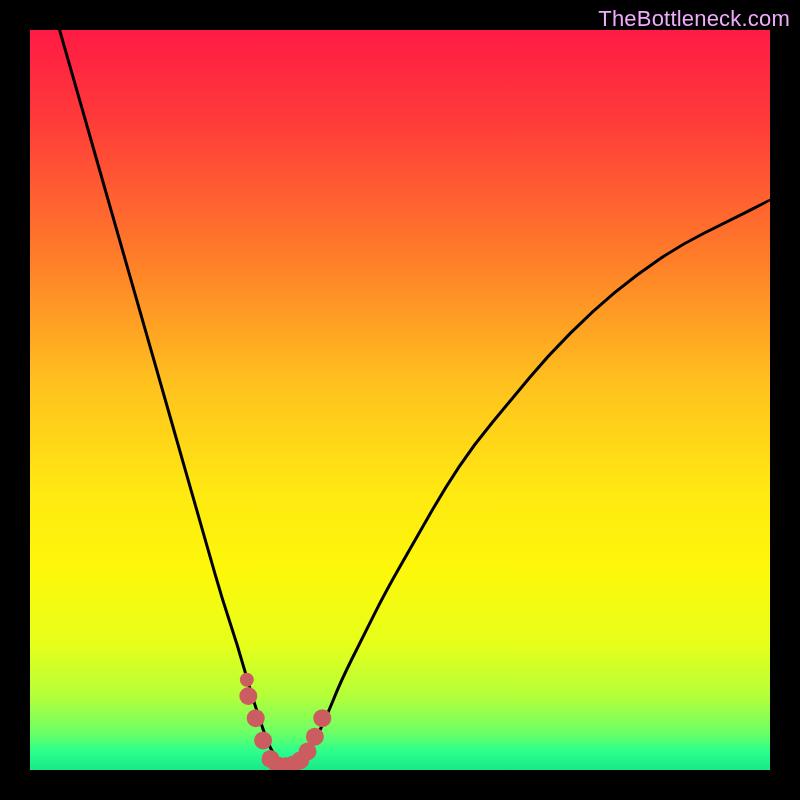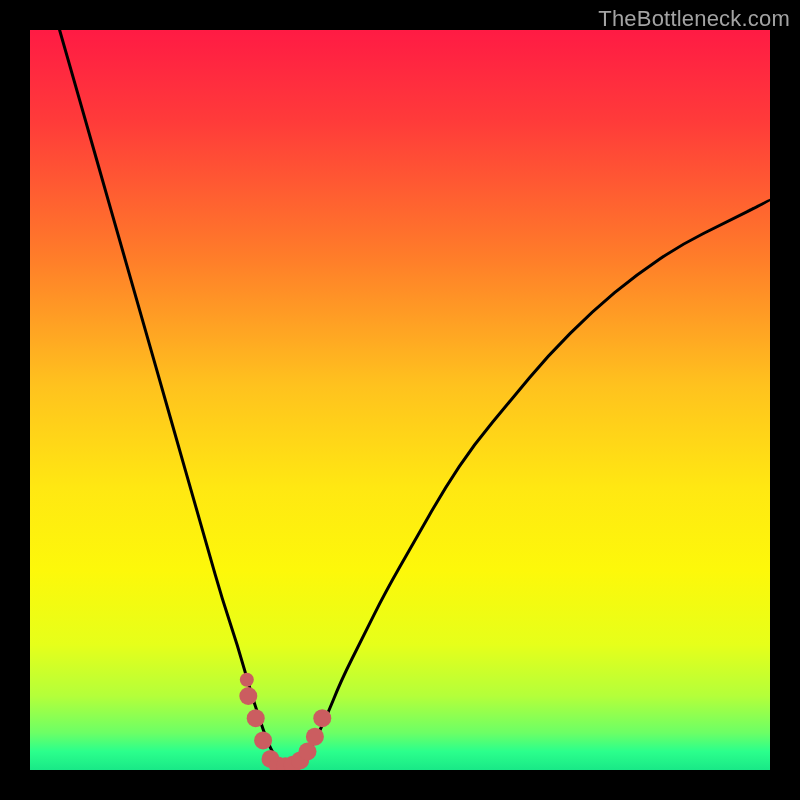--- a/index.html
+++ b/index.html
@@ -16,21 +16,21 @@
     left: 0;
     top: 0;
     width: 800px;
     height: 800px;
     background: #000;
   }
   .watermark {
     position: absolute;
     top: 6px;
     right: 10px;
-    color: #a3a3a3;
+    color: #f0abfc;
     font-size: 22px;
     font-weight: 400;
     letter-spacing: 0.2px;
     z-index: 20;
   }
   .plot {
     position: absolute;
     left: 30px;
     top: 30px;
     width: 740px;

